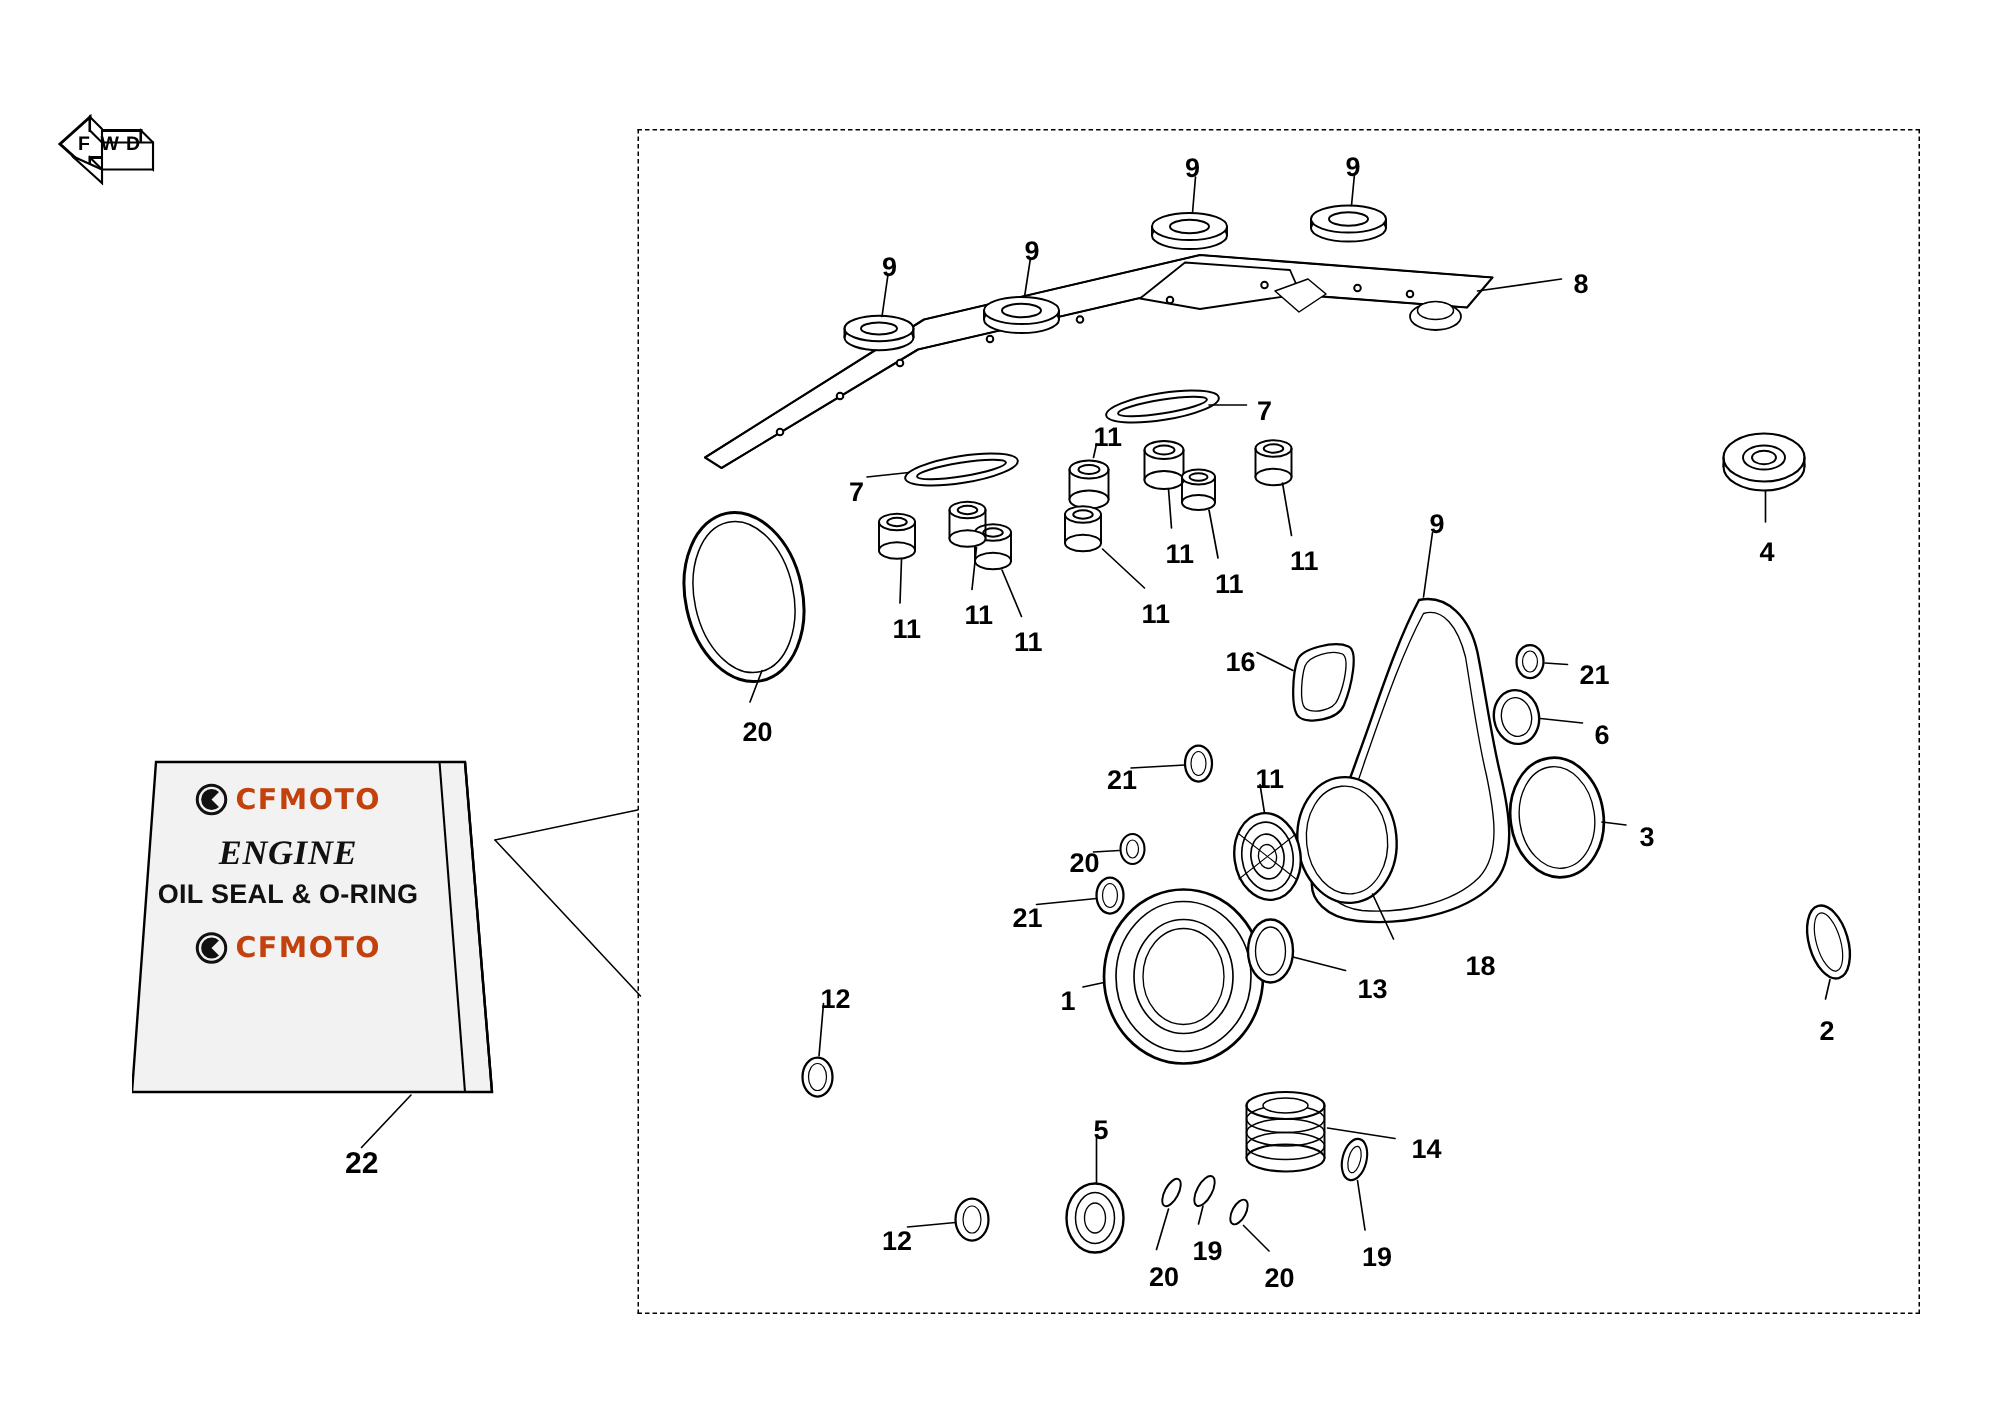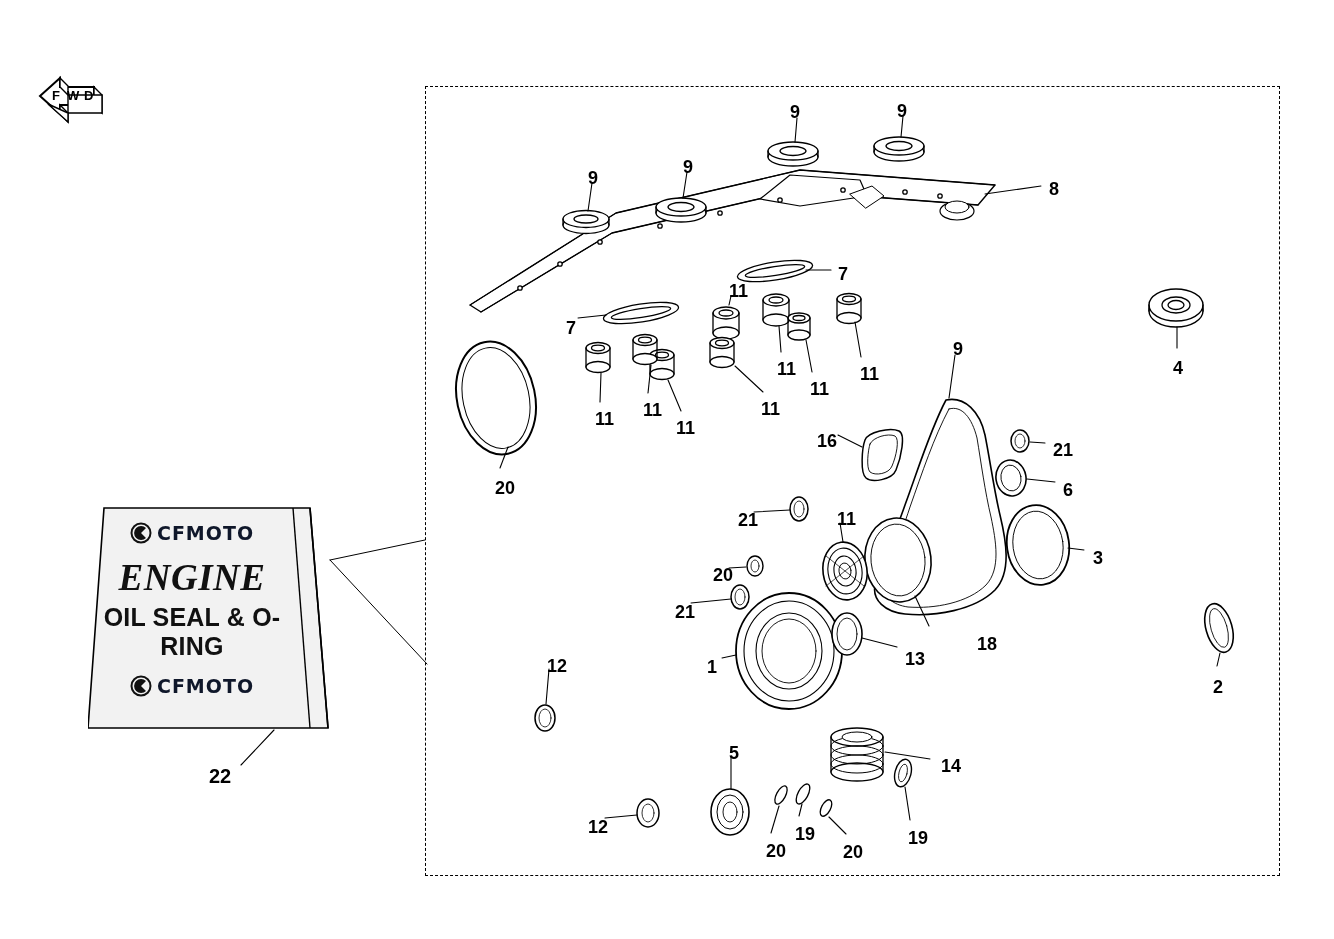--- a/index.html
+++ b/index.html
@@ -80,39 +80,39 @@
     height: 232px;
   }
   .tent-line {
     text-align: center;
     font-weight: bold;
     color: #111;
   }
   #tent-engine {
     font-family: "Liberation Serif", serif;
     font-style: italic;
-    font-size: 37px;
+    font-size: 23px;
     letter-spacing: 0.5px;
   }
   #tent-sub1, #tent-sub2 {
-    font-size: 25px;
+    font-size: 18px;
     letter-spacing: 0.2px;
   }
   .cfmoto-wordmark {
     display: flex;
     align-items: center;
     justify-content: center;
     gap: 5px;
   }
   .cfmoto-wordmark .wm-text {
     font-family: "DejaVu Sans", sans-serif;
     font-weight: bold;
     font-size: 19px;
     letter-spacing: 1px;
-    color: #0f172a;
+    color: #c2410c;
   }
 </style>
 </head>
 <body>
 
 <div id="page">
 
 
   <div id="fwd-marker">
     <svg width="92" height="72" viewBox="0 0 92 72">
@@ -487,15 +487,15 @@
   <div class="num" style="left:953px;  top:340px;">9</div>
   <div class="num" style="left:933px;  top:635px;margin-left:44px;">18</div>
   <div class="num" style="left:795px;  top:825px;">19</div>
   <div class="num" style="left:908px;  top:829px;">19</div>
   <div class="num" style="left:713px;  top:566px;">20</div>
   <div class="num" style="left:766px;  top:842px;">20</div>
   <div class="num" style="left:843px;  top:843px;">20</div>
   <div class="num" style="left:1053px; top:441px;">21</div>
   <div class="num" style="left:738px;  top:511px;">21</div>
   <div class="num" style="left:675px;  top:603px;">21</div>
-  <div class="num" style="left:209px;  top:766px; font-size:20px;text-align:center;">22</div>
+  <div class="num" style="left:230px;  top:766px; font-size:20px;text-align:center;">22</div>
 
 </div>
 
 </body></html>

